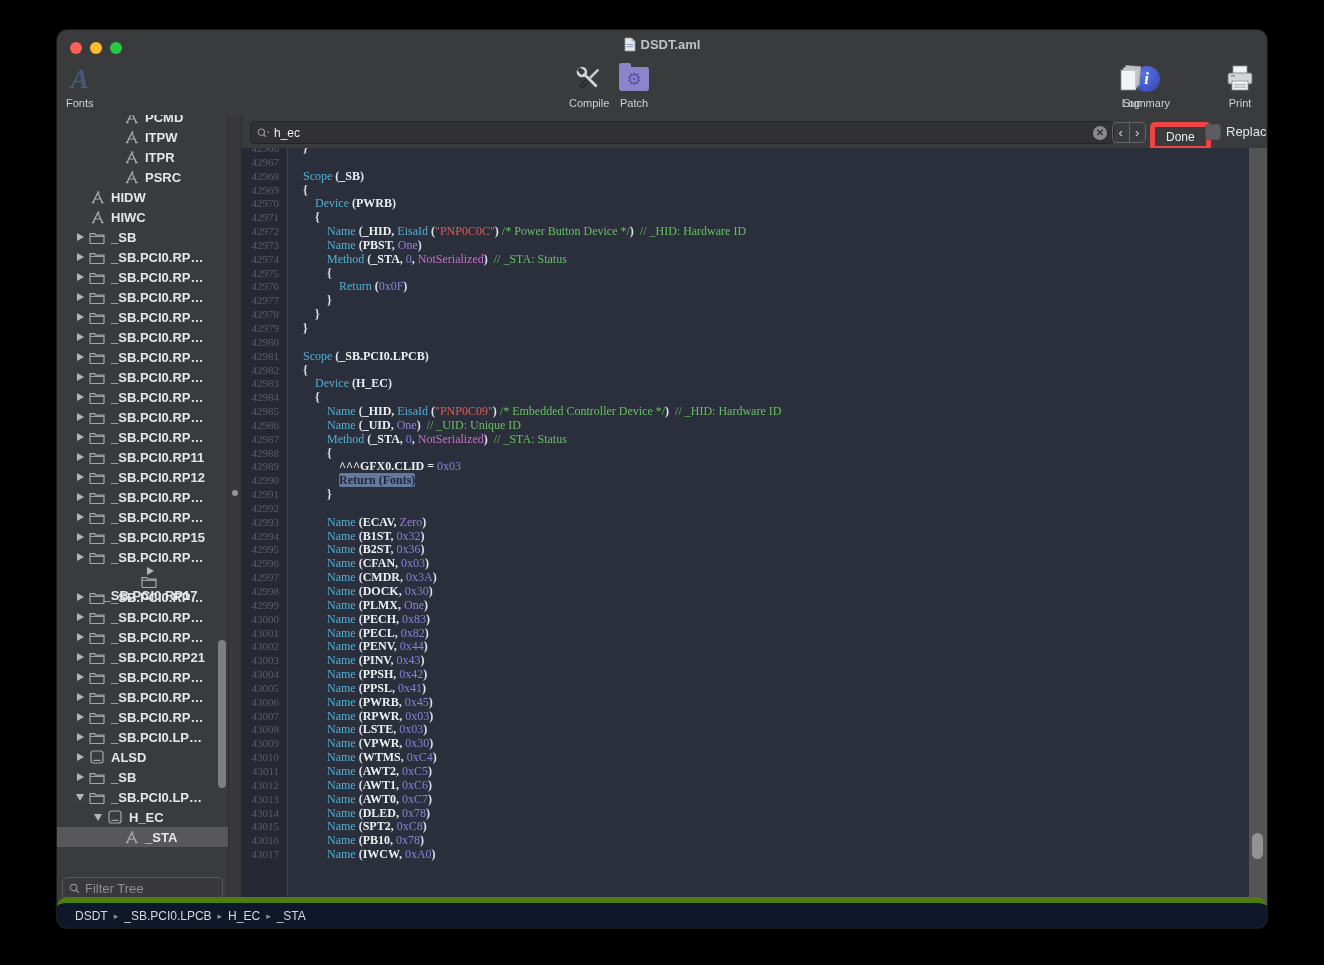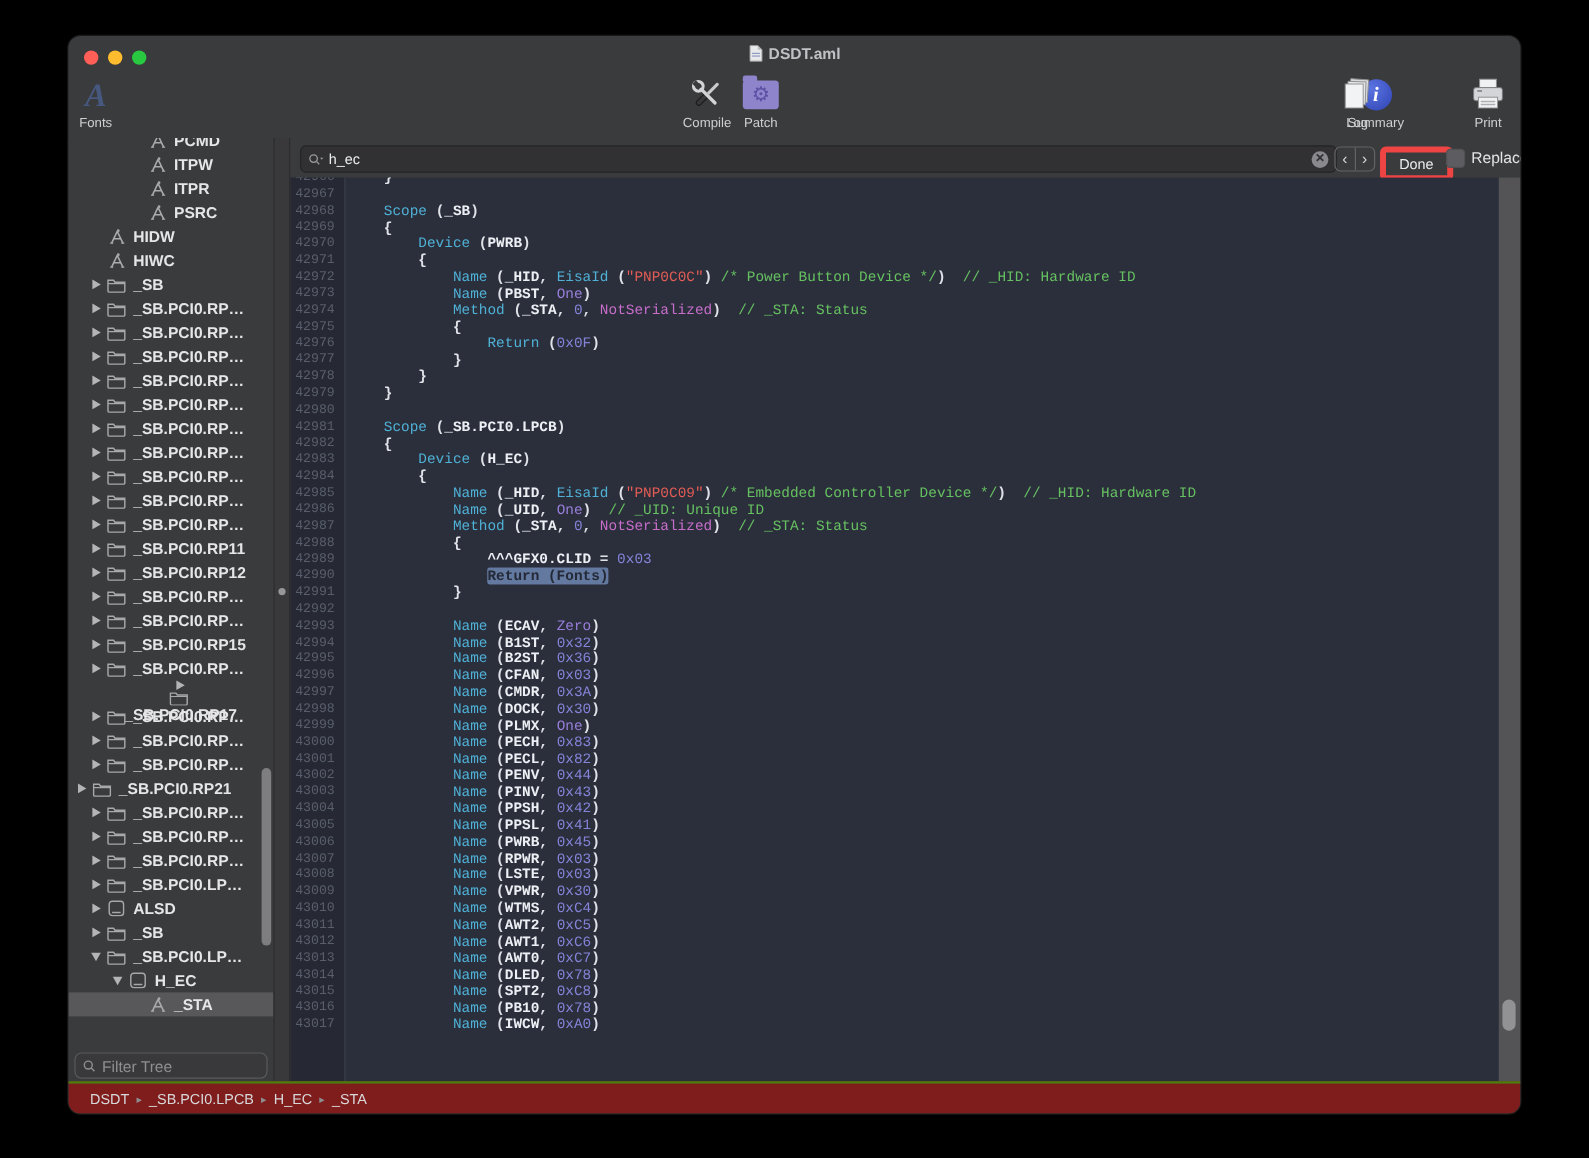--- a/index.html
+++ b/index.html
@@ -72,40 +72,40 @@
   .done-btn{position:absolute;left:908px;top:7px;height:19px;padding:0 11px;border:5px solid #ef4444;
             border-radius:5px;color:#ececee;font-size:12px;display:flex;align-items:center;}
   .chk{position:absolute;left:963px;top:9px;width:14px;height:14px;border-radius:3.5px;
        background:#5d5d61;border:1px solid #515154;}
   .chk-label{position:absolute;left:984px;top:9px;color:#e4e4e6;font-size:13px;}
   
   .code-area{position:absolute;left:0;top:33px;right:18px;bottom:0;background:#2b2e3b;overflow:hidden;}
   .gutter-bg{position:absolute;left:0;top:0;bottom:0;width:45px;background:#262934;
              border-right:1px solid #3d414d;}
   .code-scroll{position:absolute;left:0;top:-6px;right:0;
-               font-family:Liberation Mono, monospace;font-size:12px;}
+               font-family:Liberation Serif, serif;font-size:12px;}
   .cl{display:flex;height:13.85px;line-height:13.85px;white-space:pre;}
   .cl .num{width:37px;flex:none;text-align:right;padding-right:8px;color:#585e6b;font-size:11px;}
   .cl .txt{padding-left:4px;}
   .tok-p{color:#dfe2e7;font-weight:700;}
   .tok-k{color:#4fb1d6;}
   .tok-i{color:#eceff4;font-weight:700;}
   .tok-s{color:#e25d55;}
   .tok-c{color:#66c161;}
   .tok-n{color:#8583d8;}
   .tok-o{color:#997fdd;}
   .tok-m{color:#c76ecb;}
   .tok-hl{background:#64799f;color:#232936;font-weight:700;border-radius:2px;}
   .vtrack{position:absolute;right:0;top:33px;bottom:0;width:18px;background:#545457;}
   .v-thumb{position:absolute;left:3px;top:685px;width:11px;height:26px;border-radius:5.5px;
            background:#929295;}
   
-  .statusbar{position:absolute;left:0;right:0;bottom:0;height:25px;background:#7f1d1d;
-             border-top:2px solid #4d7c0f;display:flex;align-items:center;padding-left:18px;
-             color:#d8d8da;font-size:12px;gap:6px;}
+  .statusbar{position:absolute;left:0;right:0;bottom:0;height:25px;background:#0f172a;
+             border-top:6px solid #4d7c0f;display:flex;align-items:center;padding-left:18px;
+             color:#d8d8da;font-size:12px;gap:6px;border-radius:10px;}
   .crumb-sep{color:#8e8e91;font-size:9px;}
   svg{display:block;}
 </style>
 </head>
 <body>
 
 <div class="window">
 
   <div class="titlebar">
     <span class="tl red"></span>
@@ -519,21 +519,21 @@
               <span class="tri-r"></span>
             </span>
             <span class="ticon">
               <svg width="16" height="13" viewBox="0 0 16 13">
                 <path d="M1 2.6 h4.6 l1.2 1.6 H15 v7.2 a1.2 1.2 0 0 1 -1.2 1.2 H2.2 A1.2 1.2 0 0 1 1 11.4 Z" fill="none" stroke="#a8a8ab" stroke-width="1.2"></path>
                 <line x1="1" y1="5.4" x2="15" y2="5.4" stroke="#a8a8ab" stroke-width="1"></line>
               </svg>
             </span>
             <span>_SB.PCI0.RP…</span>
           </div>
-          <div class="trow" style="padding-left: 4px;">
+          <div class="trow" style="padding-left: 16px;">
             <span class="disc">
               <span class="tri-r"></span>
             </span>
             <span class="ticon">
               <svg width="16" height="13" viewBox="0 0 16 13">
                 <path d="M1 2.6 h4.6 l1.2 1.6 H15 v7.2 a1.2 1.2 0 0 1 -1.2 1.2 H2.2 A1.2 1.2 0 0 1 1 11.4 Z" fill="none" stroke="#a8a8ab" stroke-width="1.2"></path>
                 <line x1="1" y1="5.4" x2="15" y2="5.4" stroke="#a8a8ab" stroke-width="1"></line>
               </svg>
             </span>
             <span>_SB.PCI0.RP21</span>

